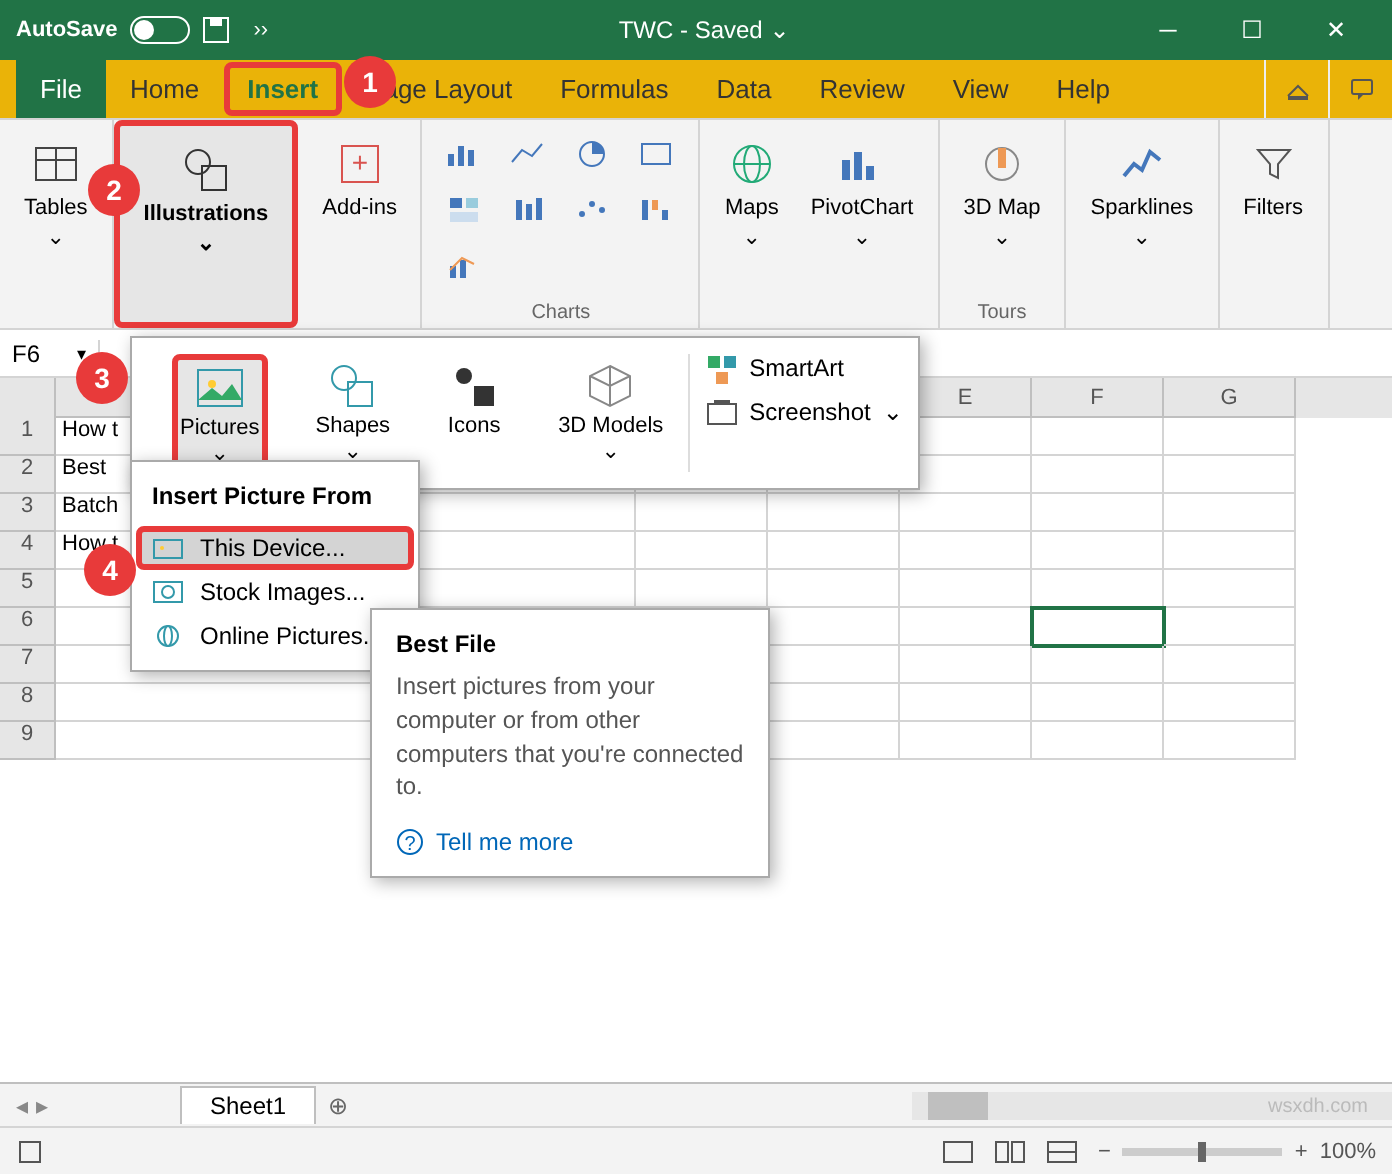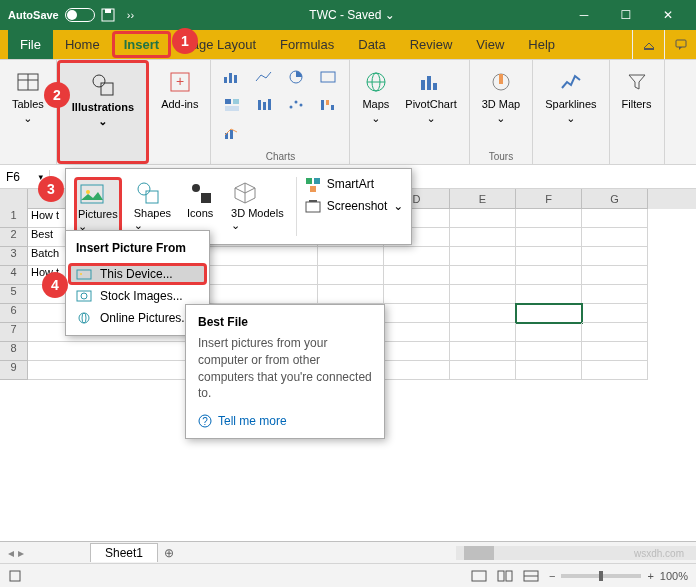--- a/index.html
+++ b/index.html
@@ -46,21 +46,21 @@
 .ch.wide { width: 160px; }
 .row-r { display: flex; height: 19px; }
 .rh { width: 28px; background: #e6e6e6; border-right: 1px solid #bfbfbf; border-bottom: 1px solid #bfbfbf; text-align: center; font-size: 11px; color: #555; }
 .cell { width: 66px; border-right: 1px solid #d4d4d4; border-bottom: 1px solid #d4d4d4; font-size: 11px; padding: 0 3px; white-space: nowrap; overflow: hidden; }
 .cell.wide { width: 160px; }
 .cell.sel { outline: 2px solid #217346; outline-offset: -1px; }
 
 
 .illus-popup { position: absolute; top: 168px; left: 65px; background: #fff; border: 1px solid #aaa; box-shadow: 2px 2px 8px rgba(0,0,0,.3); z-index: 10; padding: 8px; display: flex; gap: 8px; }
 .illus-popup .col1 { display: flex; gap: 8px; }
-.pop-btn { display: flex; flex-direction: column; font-size: 11px; cursor: pointer; padding: 2px 4px; }
+.pop-btn { display: flex; flex-direction: column; align-items: center; font-size: 11px; cursor: pointer; padding: 2px 4px; margin-left: 12px; }
 .pop-btn.hl { border: 3px solid #e83a3a; border-radius: 4px; background: #e6e6e6; padding: 0 1px; }
 .pop-side { border-left: 1px solid #ddd; padding-left: 8px; display: flex; flex-direction: column; gap: 6px; font-size: 12px; }
 .pop-side-item { display: flex; align-items: flex-start; gap: 6px; cursor: pointer; }
 
 .insert-from { position: absolute; top: 230px; left: 65px; background: #fff; border: 1px solid #aaa; box-shadow: 2px 2px 8px rgba(0,0,0,.3); z-index: 11; width: 145px; padding: 6px 0; }
 .ifrom-title { font-weight: 600; font-size: 12px; padding: 4px 10px 8px; }
 .ifrom-item { padding: 4px 10px; display: flex; align-items: center; gap: 8px; font-size: 12px; cursor: pointer; }
 .ifrom-item.hl { background: #d4d4d4; border: 3px solid #e83a3a; border-radius: 4px; margin: 0 2px; padding: 1px 5px; }
 
 .tooltip { position: absolute; top: 304px; left: 185px; background: #fff; border: 1px solid #aaa; box-shadow: 2px 2px 8px rgba(0,0,0,.3); z-index: 12; width: 200px; padding: 10px 12px; font-size: 12px; }

